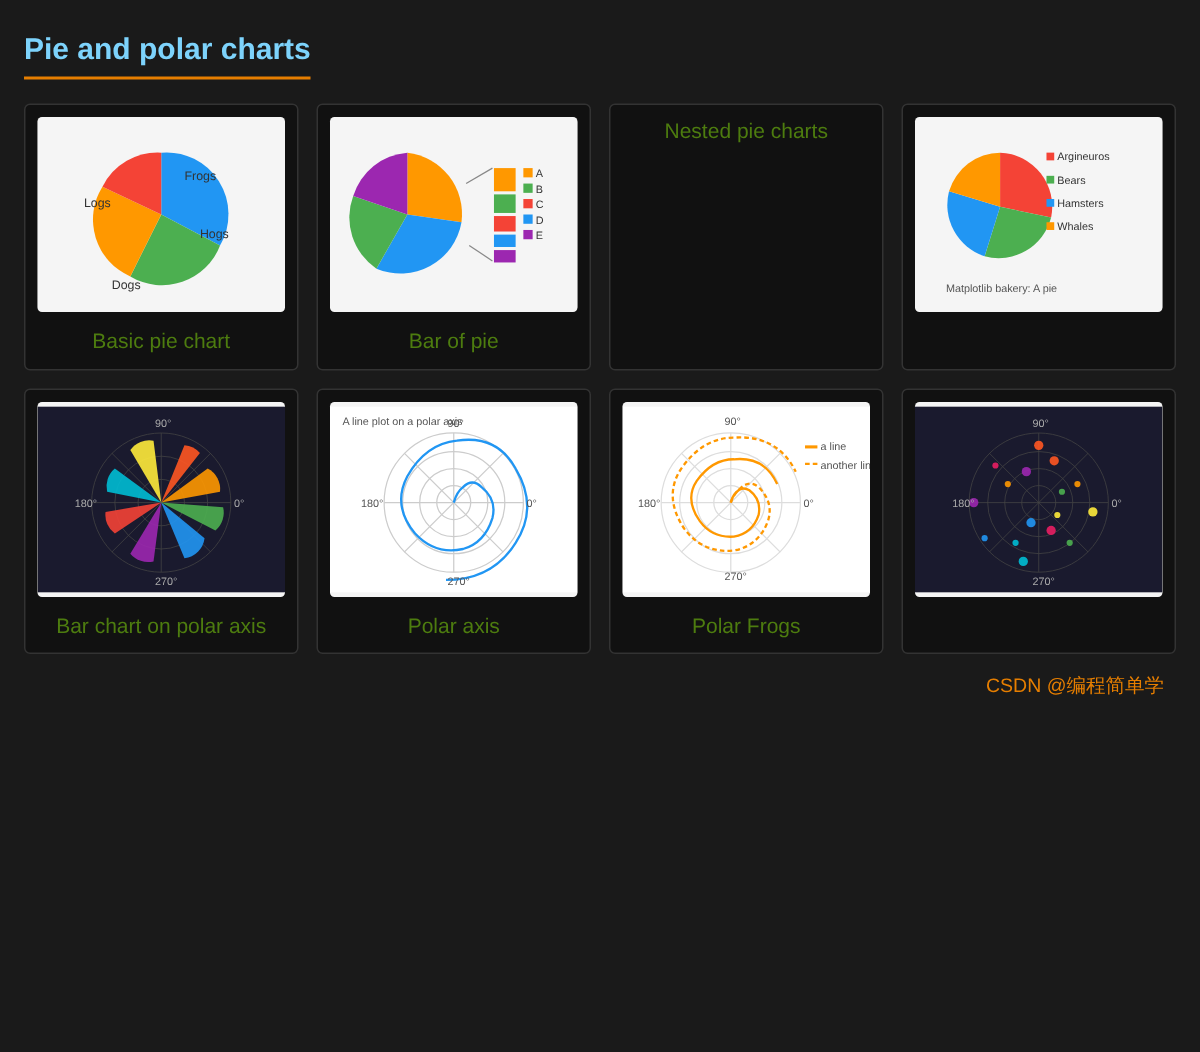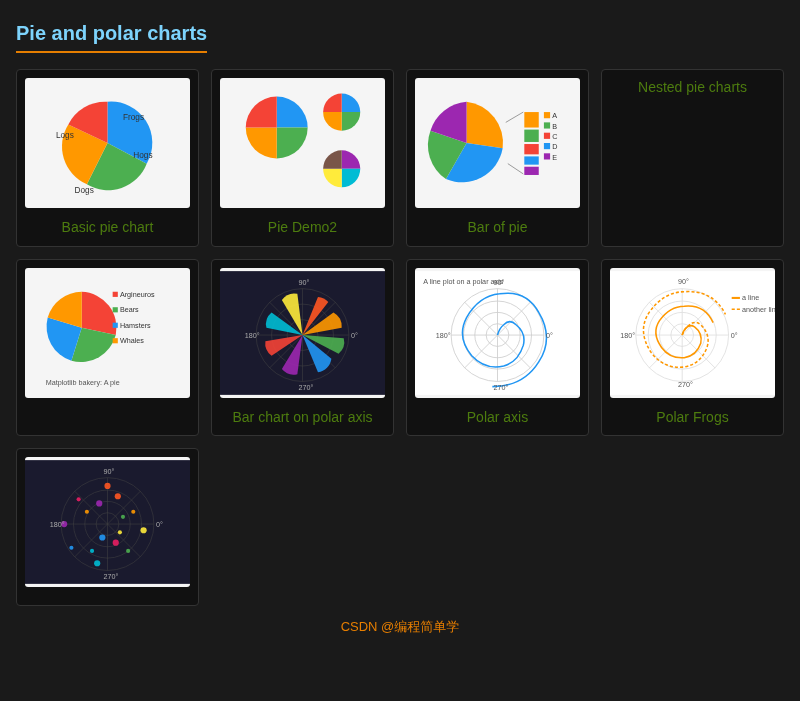--- a/index.html
+++ b/index.html
@@ -47,21 +47,21 @@
       margin-bottom: 10px;
     }
     .card-label {
       color: #4d7c0f;
       font-size: 14px;
       text-align: right;
       line-height: 1.4;
     }
     .footer-row {
       display: flex;
-      justify-content: center;
+      justify-content: flex-end;
       padding: 12px 8px 4px 8px;
       color: #e67e00;
       font-size: 13px;
     }
 
     
     svg.chart { width: 100%; height: 100%; }
   </style>
 </head>
 <body>
@@ -84,43 +84,20 @@
 
         <text x="95" y="38" font-size="8" fill="#333">Frogs</text>
         <text x="105" y="75" font-size="8" fill="#333">Hogs</text>
         <text x="48" y="108" font-size="8" fill="#333">Dogs</text>
         <text x="30" y="55" font-size="8" fill="#333">Logs</text>
       </svg>
     </div>
     <span class="card-label">Basic pie chart</span>
   </div>
 
-  <div class="card">
-    <div class="card-thumbnail">
-      <svg viewBox="0 0 160 120" class="chart">
-        <rect width="160" height="120" fill="#f5f5f5"></rect>
-
-        <path d="M55,45 L55,15 A30,30 0 0,1 85,45 Z" fill="#2196F3"></path>
-        <path d="M55,45 L85,45 A30,30 0 0,1 55,75 Z" fill="#4CAF50"></path>
-        <path d="M55,45 L55,75 A30,30 0 0,1 25,45 Z" fill="#FF9800"></path>
-        <path d="M55,45 L25,45 A30,30 0 0,1 55,15 Z" fill="#F44336"></path>
-
-        <path d="M118,30 L118,12 A18,18 0 0,1 136,30 Z" fill="#2196F3"></path>
-        <path d="M118,30 L136,30 A18,18 0 0,1 118,48 Z" fill="#4CAF50"></path>
-        <path d="M118,30 L118,48 A18,18 0 0,1 100,30 Z" fill="#FF9800"></path>
-        <path d="M118,30 L100,30 A18,18 0 0,1 118,12 Z" fill="#F44336"></path>
-
-        <path d="M118,85 L118,67 A18,18 0 0,1 136,85 Z" fill="#9C27B0"></path>
-        <path d="M118,85 L136,85 A18,18 0 0,1 118,103 Z" fill="#00BCD4"></path>
-        <path d="M118,85 L118,103 A18,18 0 0,1 100,85 Z" fill="#FFEB3B"></path>
-        <path d="M118,85 L100,85 A18,18 0 0,1 118,67 Z" fill="#795548"></path>
-      </svg>
-    </div>
-    <span class="card-label">Pie Demo2</span>
-  </div>
 
   <div class="card">
     <div class="card-thumbnail">
       <svg viewBox="0 0 160 120" class="chart">
         <rect width="160" height="120" fill="#f5f5f5"></rect>
 
         <path d="M50,60 L50,20 A40,40 0 0,1 85,65 Z" fill="#FF9800"></path>
         <path d="M50,60 L85,65 A40,40 0 0,1 30,95 Z" fill="#2196F3"></path>
         <path d="M50,60 L30,95 A40,40 0 0,1 15,48 Z" fill="#4CAF50"></path>
         <path d="M50,60 L15,48 A40,40 0 0,1 50,20 Z" fill="#9C27B0"></path>

